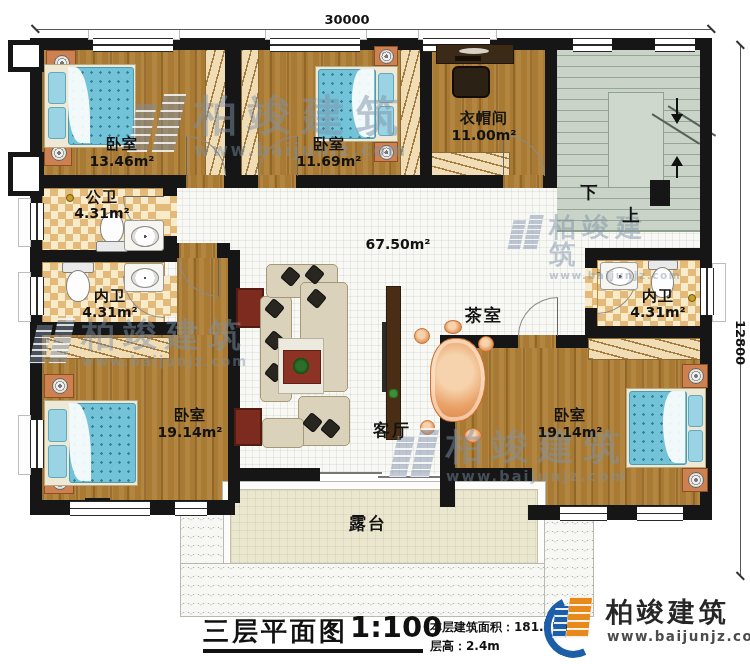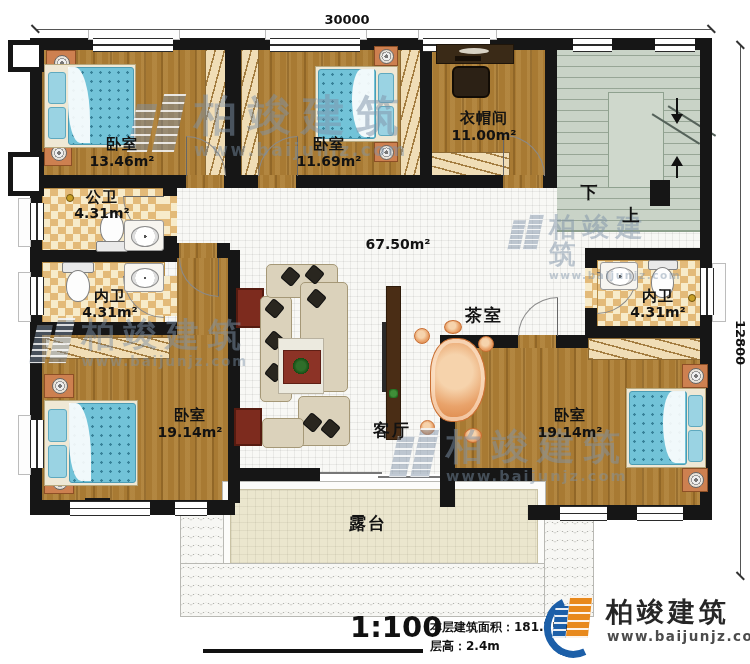--- a/index.html
+++ b/index.html
@@ -345,20 +345,21 @@
 
   <div class="dimline" style="left:35px;top:29px;width:677px;height:1px;"></div>
   <div class="dimtick" style="left:30px;top:28px;"></div>
   <div class="dimtick" style="left:706px;top:28px;"></div>
   <div class="dimtext" style="left:347px;top:12px;transform:translateX(-50%);">30000</div>
   <div class="dimline" style="left:740px;top:45px;width:1px;height:532px;"></div>
   <div class="dimtick" style="left:735px;top:44px;"></div>
   <div class="dimtick" style="left:735px;top:575px;"></div>
   <div class="dimtext" style="left:718px;top:335px;transform:rotate(90deg);transform-origin:center;">12800</div>
 
+  <div class="abs" style="left:203px;top:614px;font-size:26px;font-weight:700;letter-spacing:3px;color:#111;">三层平面图</div>
   <div class="abs" style="left:350px;top:610px;font-size:29px;font-weight:700;color:#111;">1:100</div>
   <div class="abs" style="left:203px;top:649px;width:220px;height:4px;background:#111;"></div>
   <div class="abs" style="left:430px;top:619px;font-size:12px;font-weight:700;color:#111;white-space:nowrap;">
     <span>本层建筑面积：</span><span>181.75m²</span>
   </div>
   <div class="abs" style="left:430px;top:638px;font-size:12px;font-weight:700;color:#111;white-space:nowrap;">
     <span>层高：</span><span>2.4m</span>
   </div>
 
   <div class="abs" style="left:544px;top:588px;width:58px;height:66px;">

